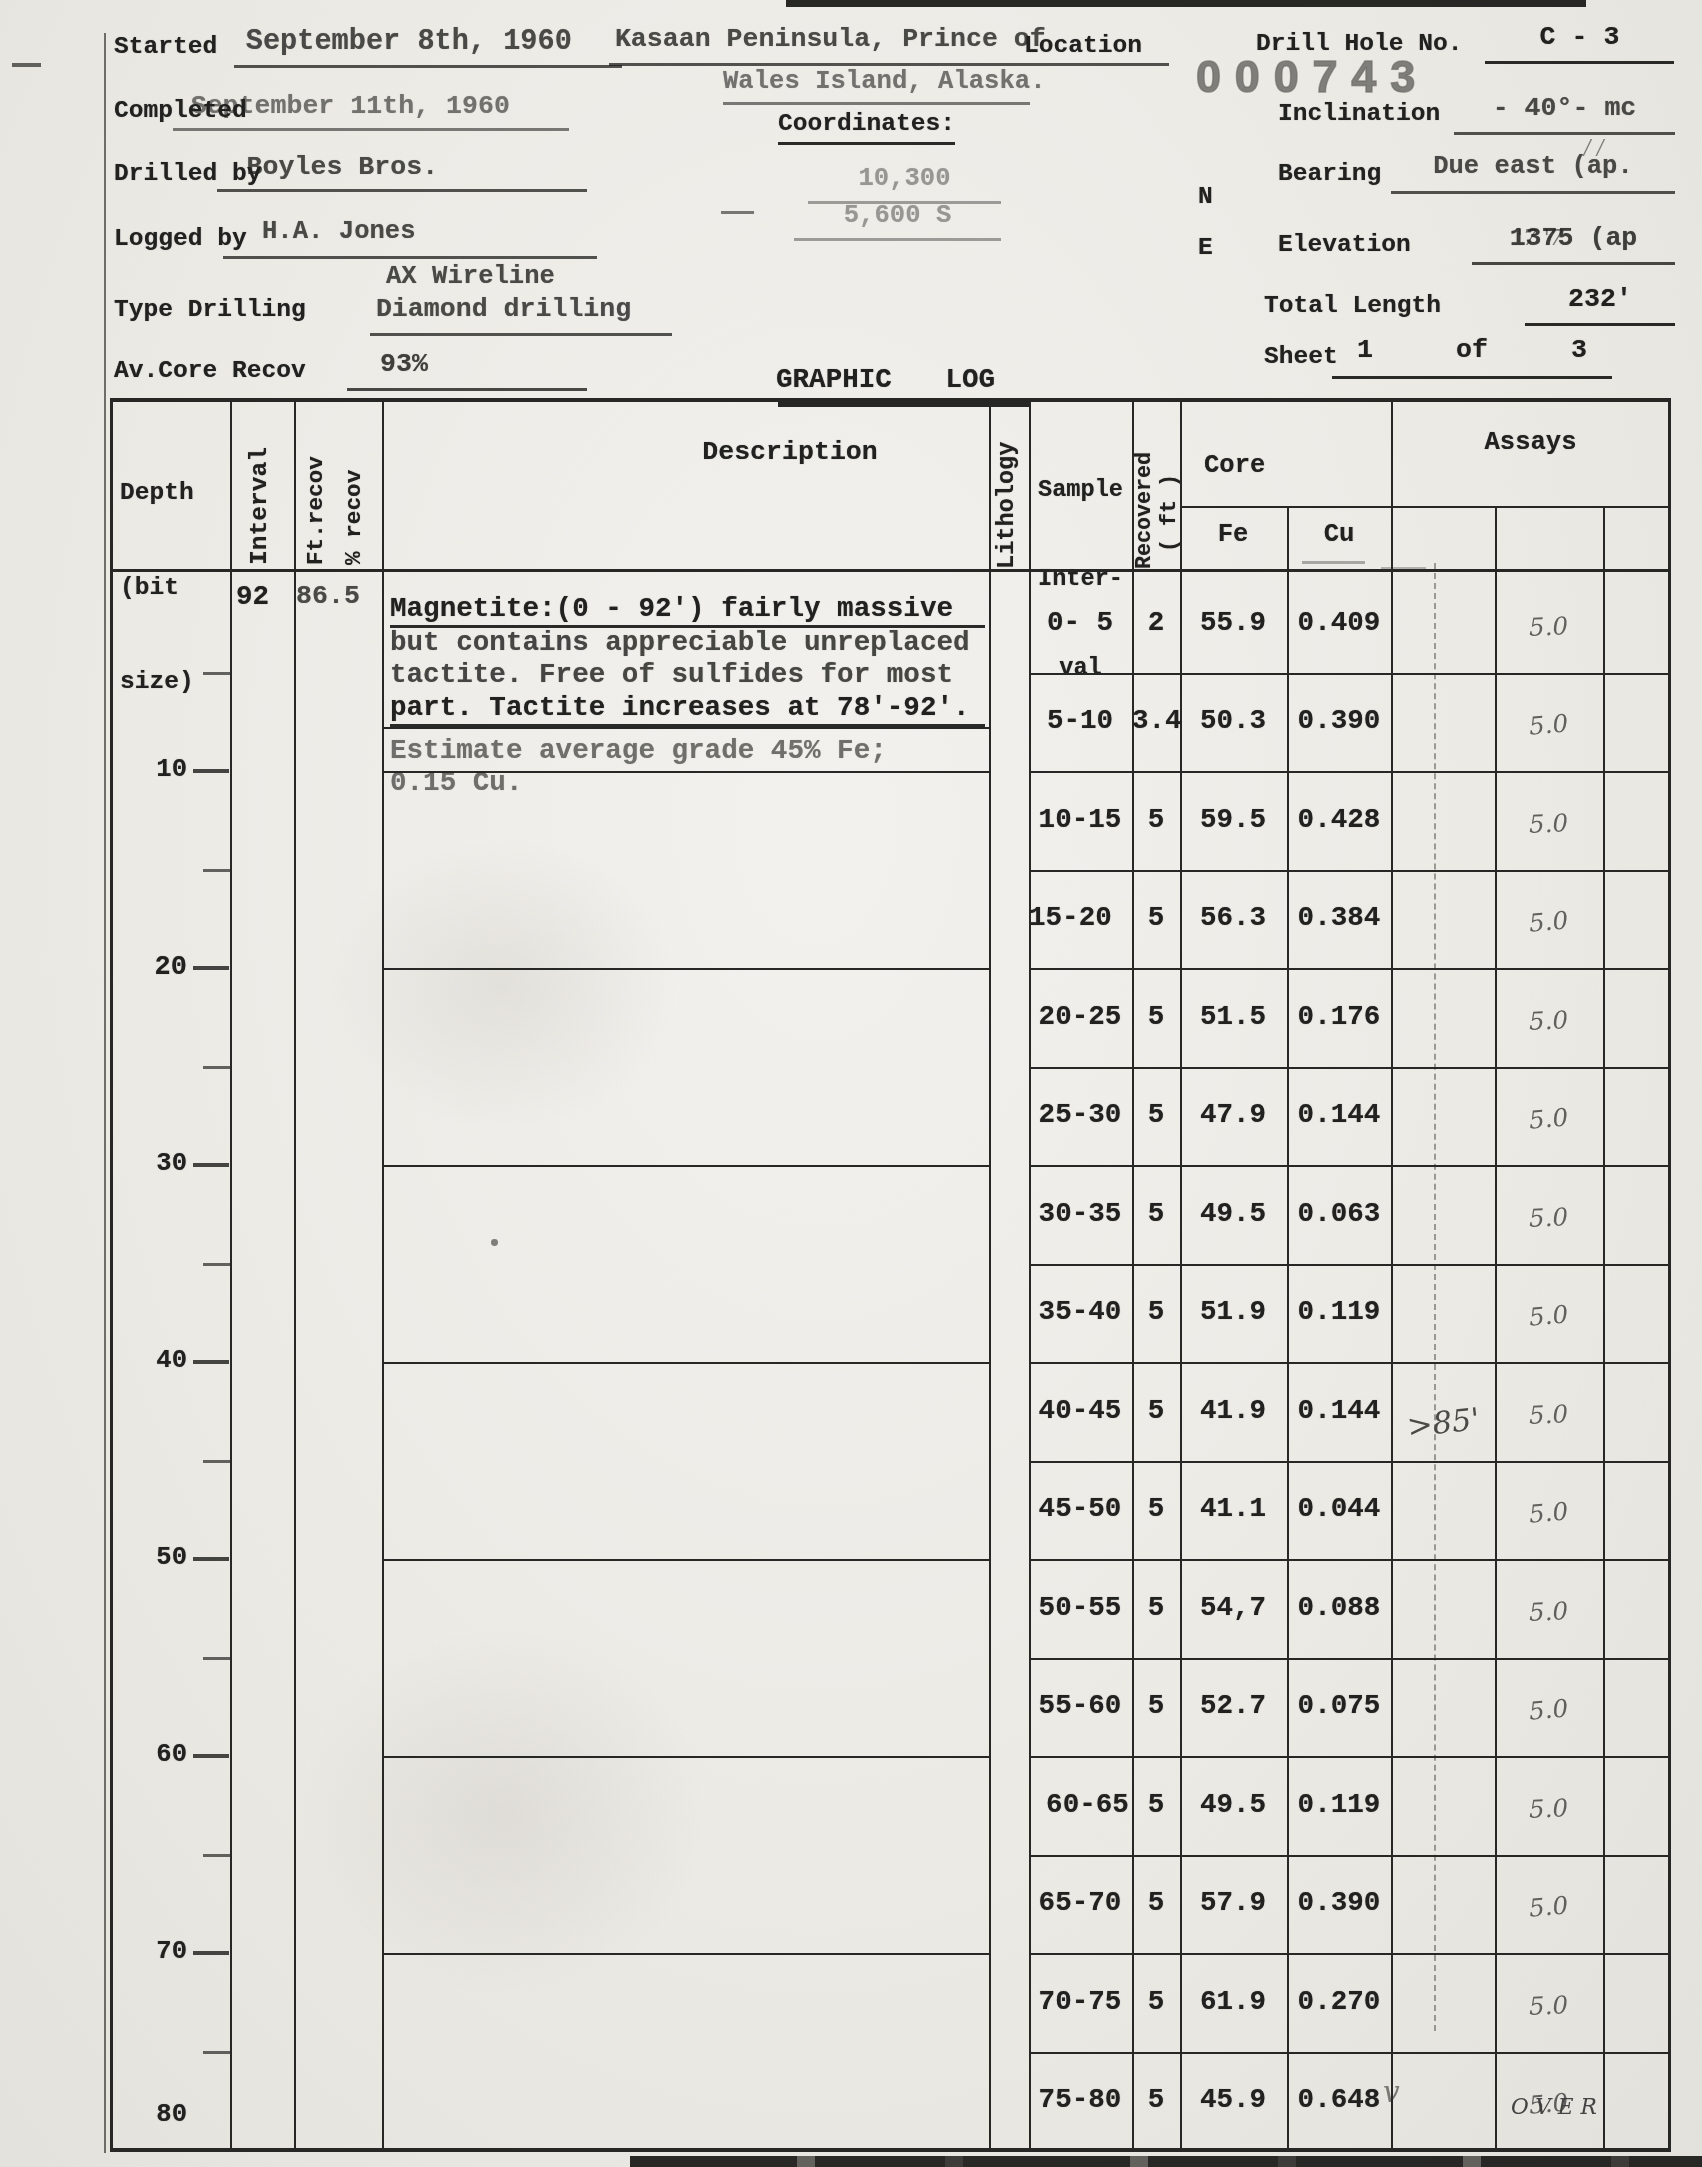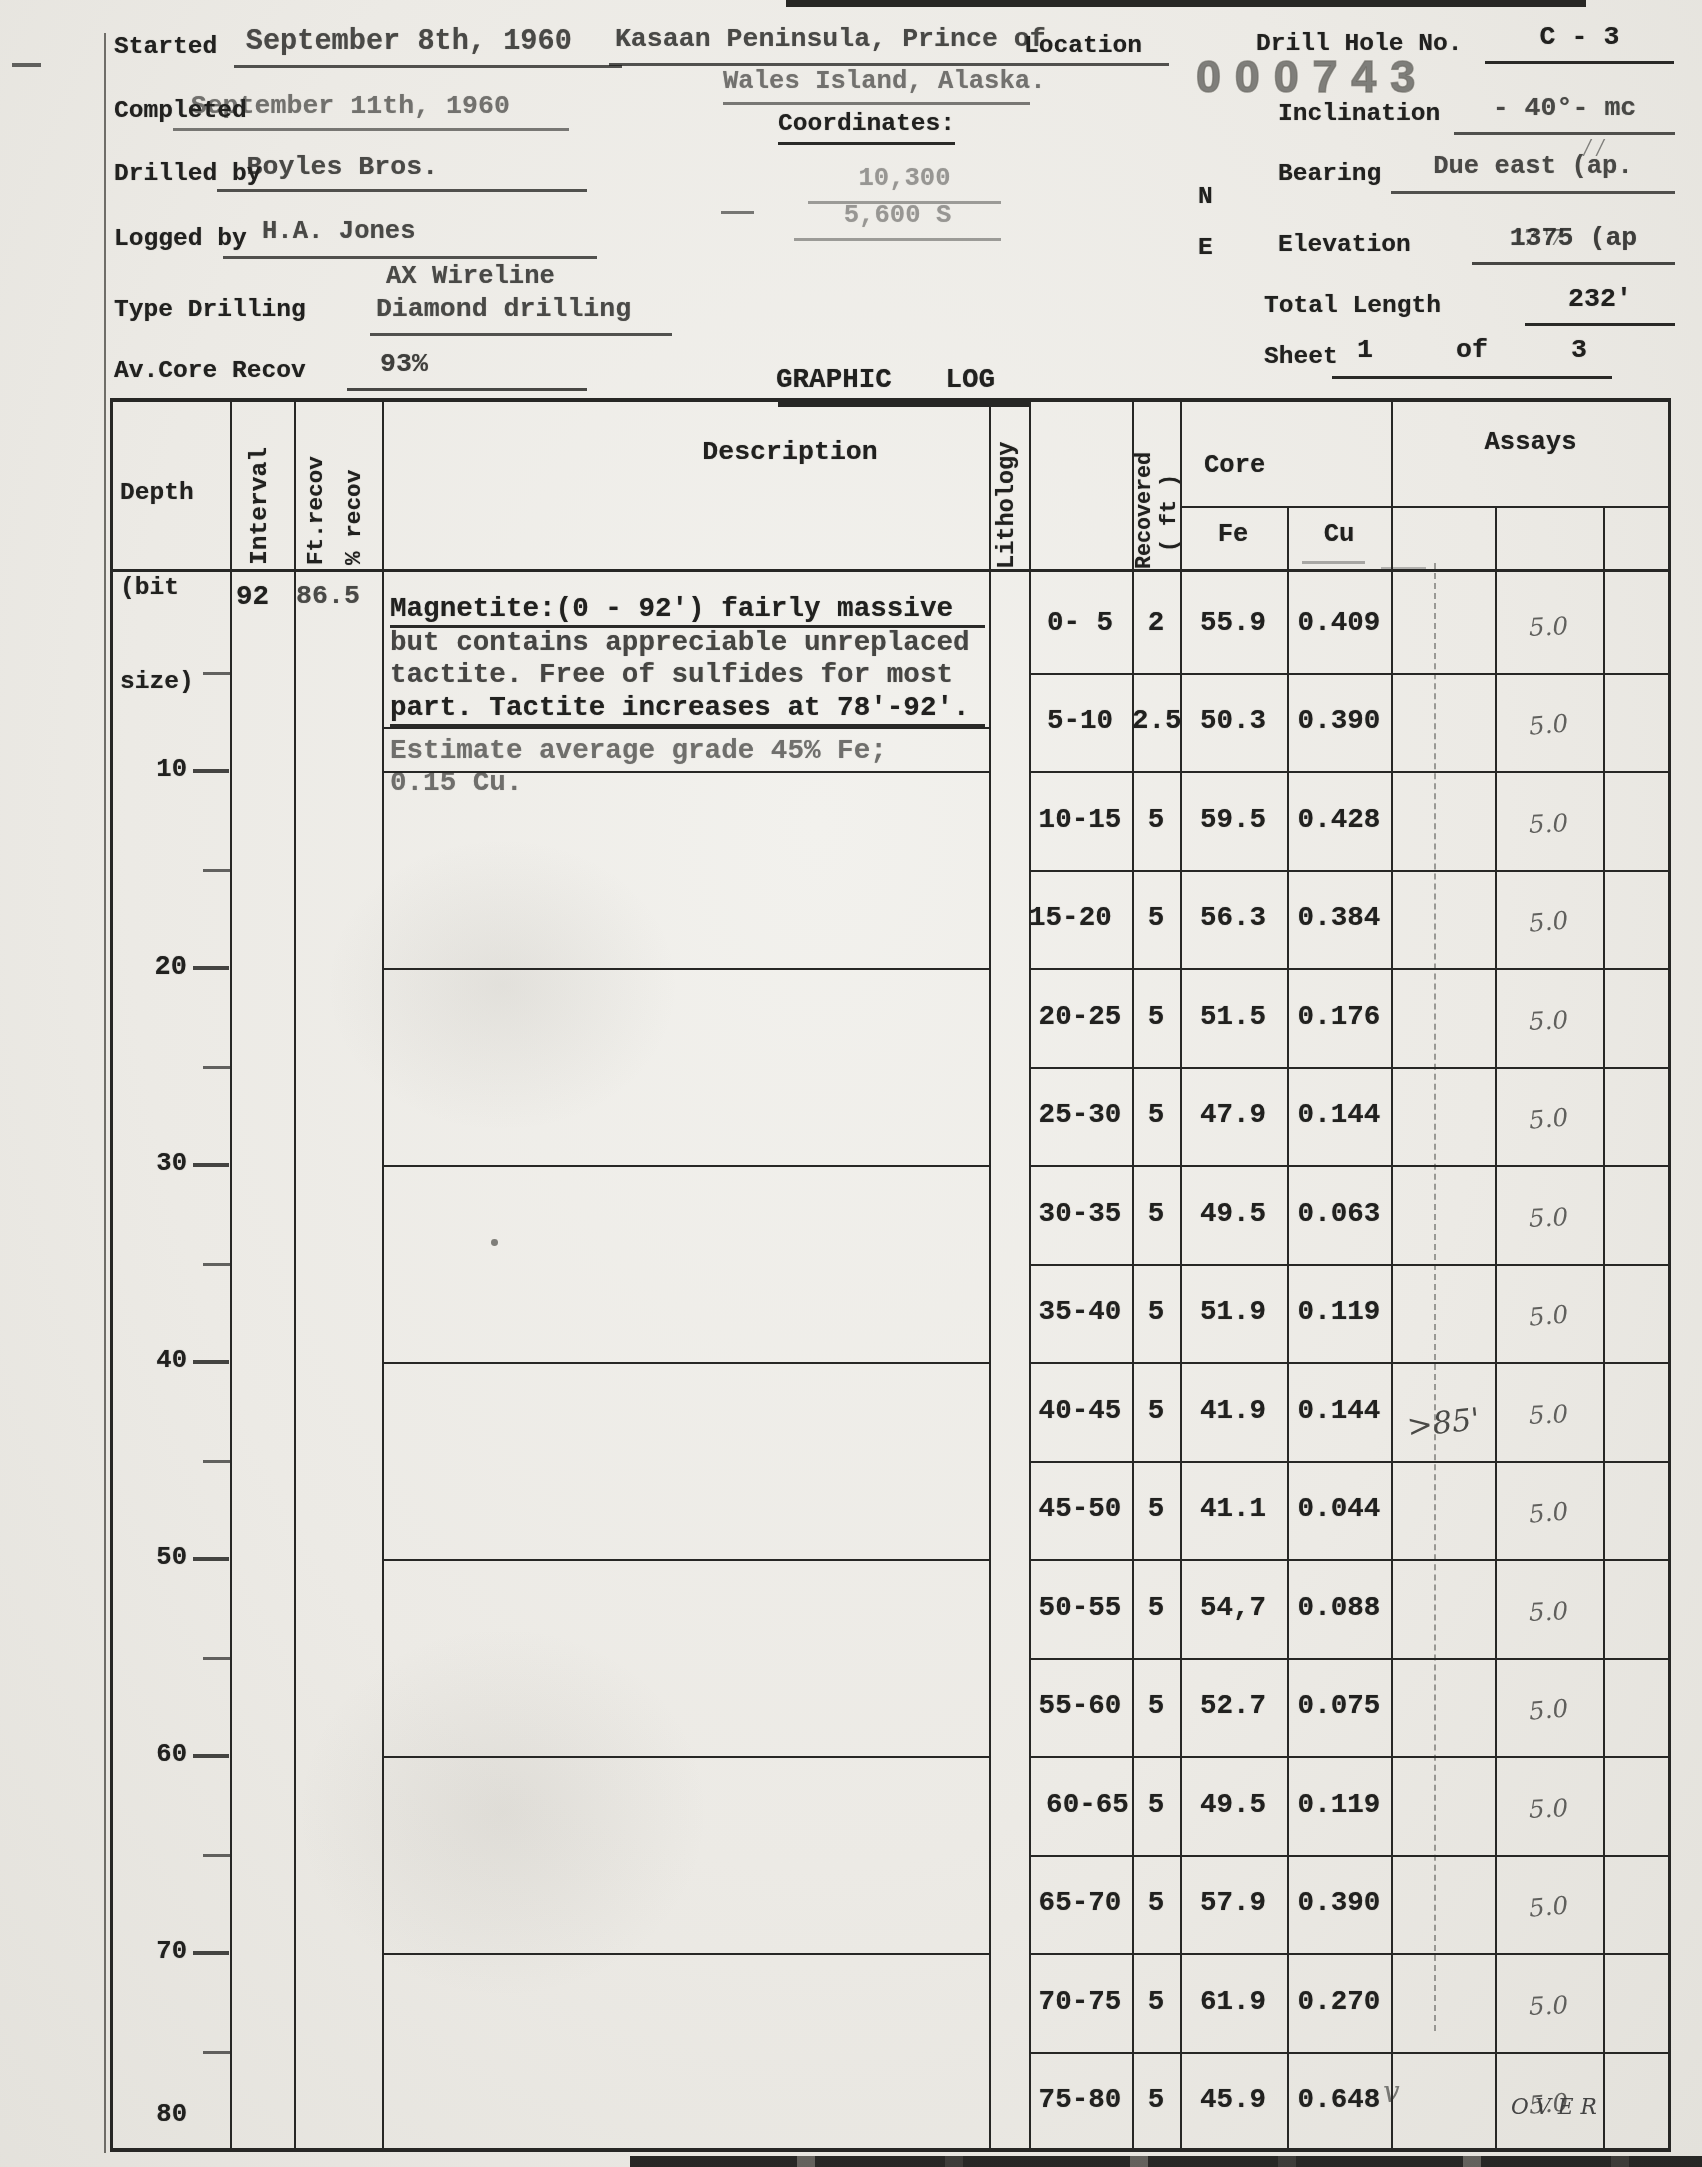--- a/index.html
+++ b/index.html
@@ -91,20 +91,25 @@
   <div class="tw" style="left:120px;top:414px;font-size:24.6px;line-height:31.5px;">
     <div>Depth</div>
     <div>(bit</div>
     <div>size)</div>
   </div>
   <div class="tw rot" style="left:246px;top:565px;font-size:24.6px;">Interval</div>
   <div class="tw rot" style="left:303px;top:565px;font-size:22.7px;">Ft.recov</div>
   <div class="tw rot" style="left:341px;top:565px;font-size:22.7px;">% recov</div>
   <div class="tw ctr" style="left:598px;top:437px;width:384px;font-size:26.6px;">Description</div>
   <div class="tw rot" style="left:993px;top:569px;font-size:23.6px;">Lithology</div>
+  <div class="tw ctr" style="left:1031px;top:416px;width:99px;font-size:23.6px;line-height:29.6px;">
+    <div>Sample</div>
+    <div>Inter-</div>
+    <div>val</div>
+  </div>
   <div class="tw rot" style="left:1133px;top:569px;font-size:21.7px;">Recovered</div>
   <div class="tw rot" style="left:1158px;top:552px;font-size:21.7px;">( ft )</div>
   <div class="tw" style="left:1204px;top:451px;font-size:25.6px;">Core</div>
   <div class="tw ctr" style="left:1180px;top:520px;width:106px;font-size:25.6px;">Fe</div>
   <div class="tw ctr" style="left:1287px;top:520px;width:104px;font-size:25.6px;">Cu</div>
   <div class="tw ctr" style="left:1391px;top:428px;width:279px;font-size:25.6px;">Assays</div>
 
   <div class="tw" style="left:236px;top:581px;font-size:27.6px;">92</div>
   <div class="tw f1" style="left:296px;top:581px;font-size:26.6px;">86.5</div>
 
@@ -179,21 +184,21 @@
     <div class="hl" style="left: 193px; top: 1951px; width: 36px; height: 3.9px; opacity: 0.85;"></div>
     <div class="tw" style="left: 124px; top: 1937px; width: 63px; font-size: 25.6px; text-align: right;">70</div>
     <div class="hl" style="left: 203px; top: 2051px; width: 26.6px; height: 3px; opacity: 0.7;"></div>
     <div class="tw" style="left: 124px; top: 2100px; width: 63px; font-size: 25.6px; text-align: right;">80</div>
     <div class="tw" style="left: 1029px; top: 607px; width: 102px; font-size: 27.6px; text-align: center;">0- 5</div>
     <div class="tw" style="left: 1132px; top: 607px; width: 48px; font-size: 27.6px; text-align: center;">2</div>
     <div class="tw" style="left: 1180px; top: 607px; width: 106px; font-size: 27.6px; text-align: center;">55.9</div>
     <div class="tw" style="left: 1287px; top: 607px; width: 104px; font-size: 27.6px; text-align: center;">0.409</div>
     <div class="hand" style="left: 1495px; top: 612px; width: 107px; font-size: 24.6px; text-align: center; transform: rotate(-2deg); opacity: 0.78;">5.0</div>
     <div class="tw" style="left: 1029px; top: 705px; width: 102px; font-size: 27.6px; text-align: center;">5-10</div>
-    <div class="tw" style="left: 1132px; top: 705px; width: 48px; font-size: 27.6px; text-align: center;">2.5</div>
+    <div class="tw" style="left: 1132px; top: 705px; width: 48px; font-size: 27.6px; text-align: center;">3.4</div>
     <div class="tw" style="left: 1180px; top: 705px; width: 106px; font-size: 27.6px; text-align: center;">50.3</div>
     <div class="tw" style="left: 1287px; top: 705px; width: 104px; font-size: 27.6px; text-align: center;">0.390</div>
     <div class="hand" style="left: 1495px; top: 710px; width: 107px; font-size: 24.6px; text-align: center; transform: rotate(-5deg); opacity: 0.78;">5.0</div>
     <div class="tw" style="left: 1029px; top: 804px; width: 102px; font-size: 27.6px; text-align: center;">10-15</div>
     <div class="tw" style="left: 1132px; top: 804px; width: 48px; font-size: 27.6px; text-align: center;">5</div>
     <div class="tw" style="left: 1180px; top: 804px; width: 106px; font-size: 27.6px; text-align: center;">59.5</div>
     <div class="tw" style="left: 1287px; top: 804px; width: 104px; font-size: 27.6px; text-align: center;">0.428</div>
     <div class="hand" style="left: 1495px; top: 809px; width: 107px; font-size: 24.6px; text-align: center; transform: rotate(-2deg); opacity: 0.78;">5.0</div>
     <div class="tw" style="left: 1029px; top: 902px; width: 79px; font-size: 27.6px; text-align: center;">15-20</div>
     <div class="tw" style="left: 1132px; top: 902px; width: 48px; font-size: 27.6px; text-align: center;">5</div>

